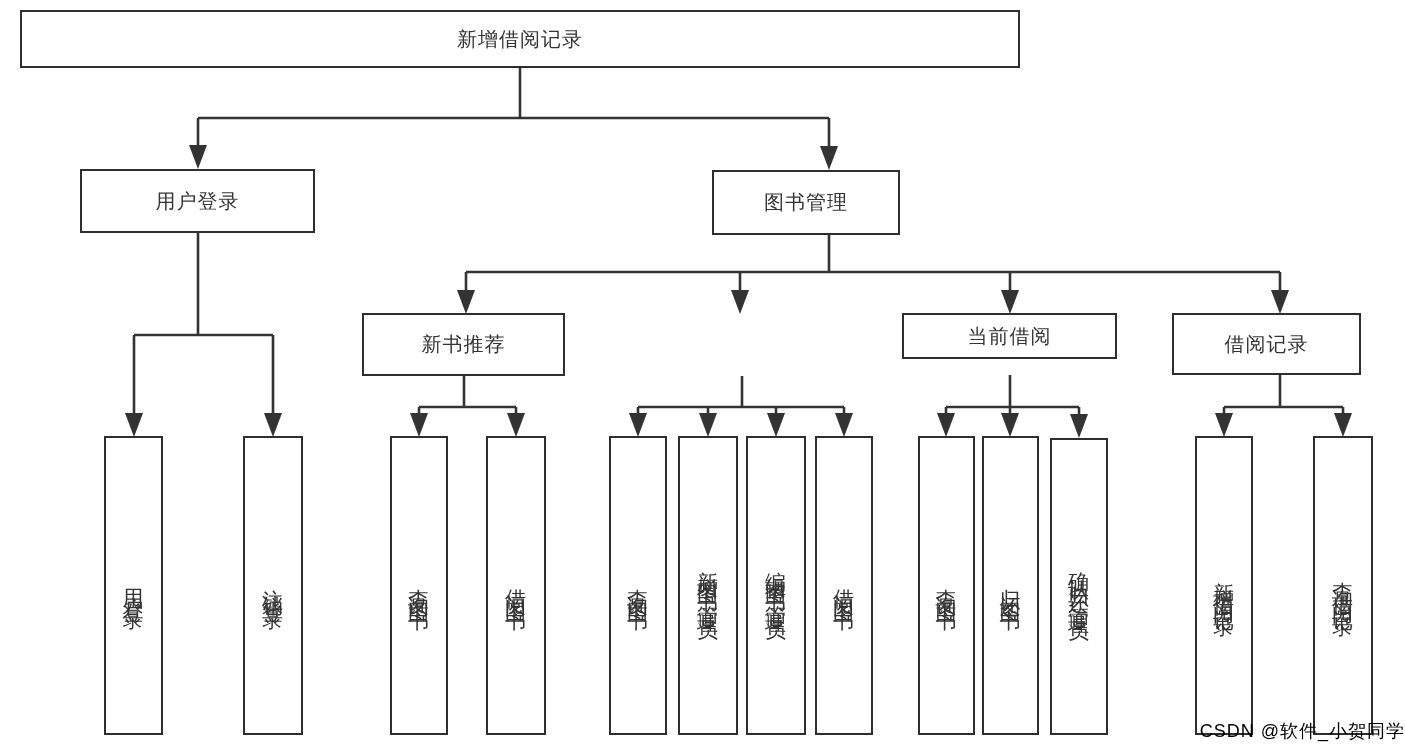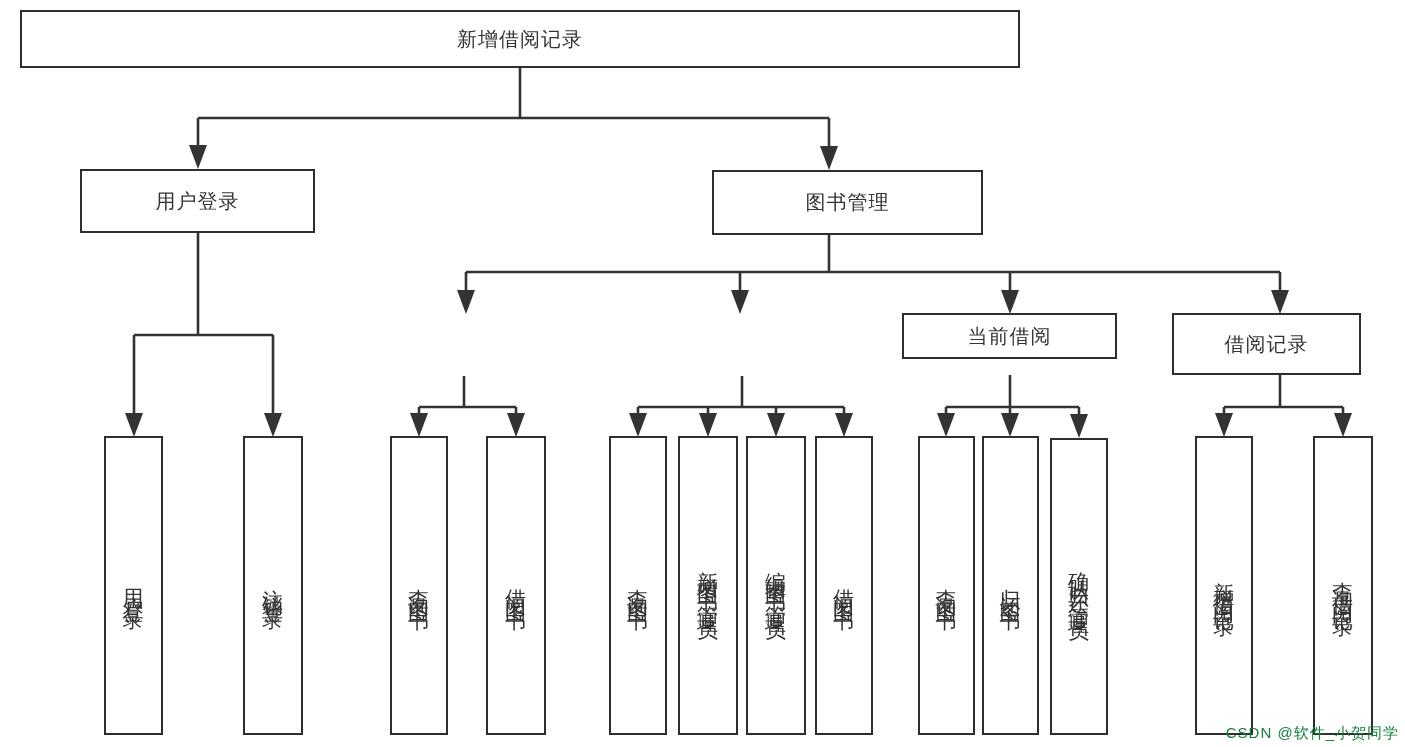--- a/index.html
+++ b/index.html
@@ -44,39 +44,40 @@
     stroke: #333333;
     stroke-width: 2.6;
     fill: none;
   }
   svg.connectors polygon {
     fill: #333333;
     stroke: none;
   }
   .watermark {
     position: absolute;
-    right: 6px;
+    right: 0;
     bottom: 4px;
-    font-size: 15px;
-    color: #15803d;
+    font-size: 18px;
+    color: #000000;
     letter-spacing: 1px;
     z-index: 5;
     white-space: nowrap;
   }
 </style>
 </head>
 <body>
 
 <div class="canvas">
 
   <div class="node hnode" style="left:20px; top:10px; width:1000px; height:58px;">新增借阅记录</div>
 
   <div class="node hnode" style="left:80px; top:169px; width:235px; height:64px;">用户登录</div>
-  <div class="node hnode" style="left:712px; top:170px; width:271px; height:65px;">图书管理</div>
+  <div class="node hnode" style="left:712px; top:170px; width:188px; height:65px;">图书管理</div>
 
+  <div class="node hnode" style="left:362px; top:313px; width:203px; height:63px;">新书推荐</div>
   <div class="node hnode" style="left:902px; top:313px; width:215px; height:46px;">当前借阅</div>
   <div class="node hnode" style="left:1172px; top:313px; width:189px; height:62px;">借阅记录</div>
 
   <div class="node vnode" style="left:104px; top:436px; width:59px; height:299px;">用户登录</div>
   <div class="node vnode" style="left:243px; top:436px; width:60px; height:299px;">注销登录</div>
 
   <div class="node vnode" style="left:390px; top:436px; width:58px; height:299px;">查询图书</div>
   <div class="node vnode" style="left:486px; top:436px; width:60px; height:299px;">借阅图书</div>
 
   <div class="node vnode" style="left:609px; top:436px; width:58px; height:299px;">查询图书</div>

